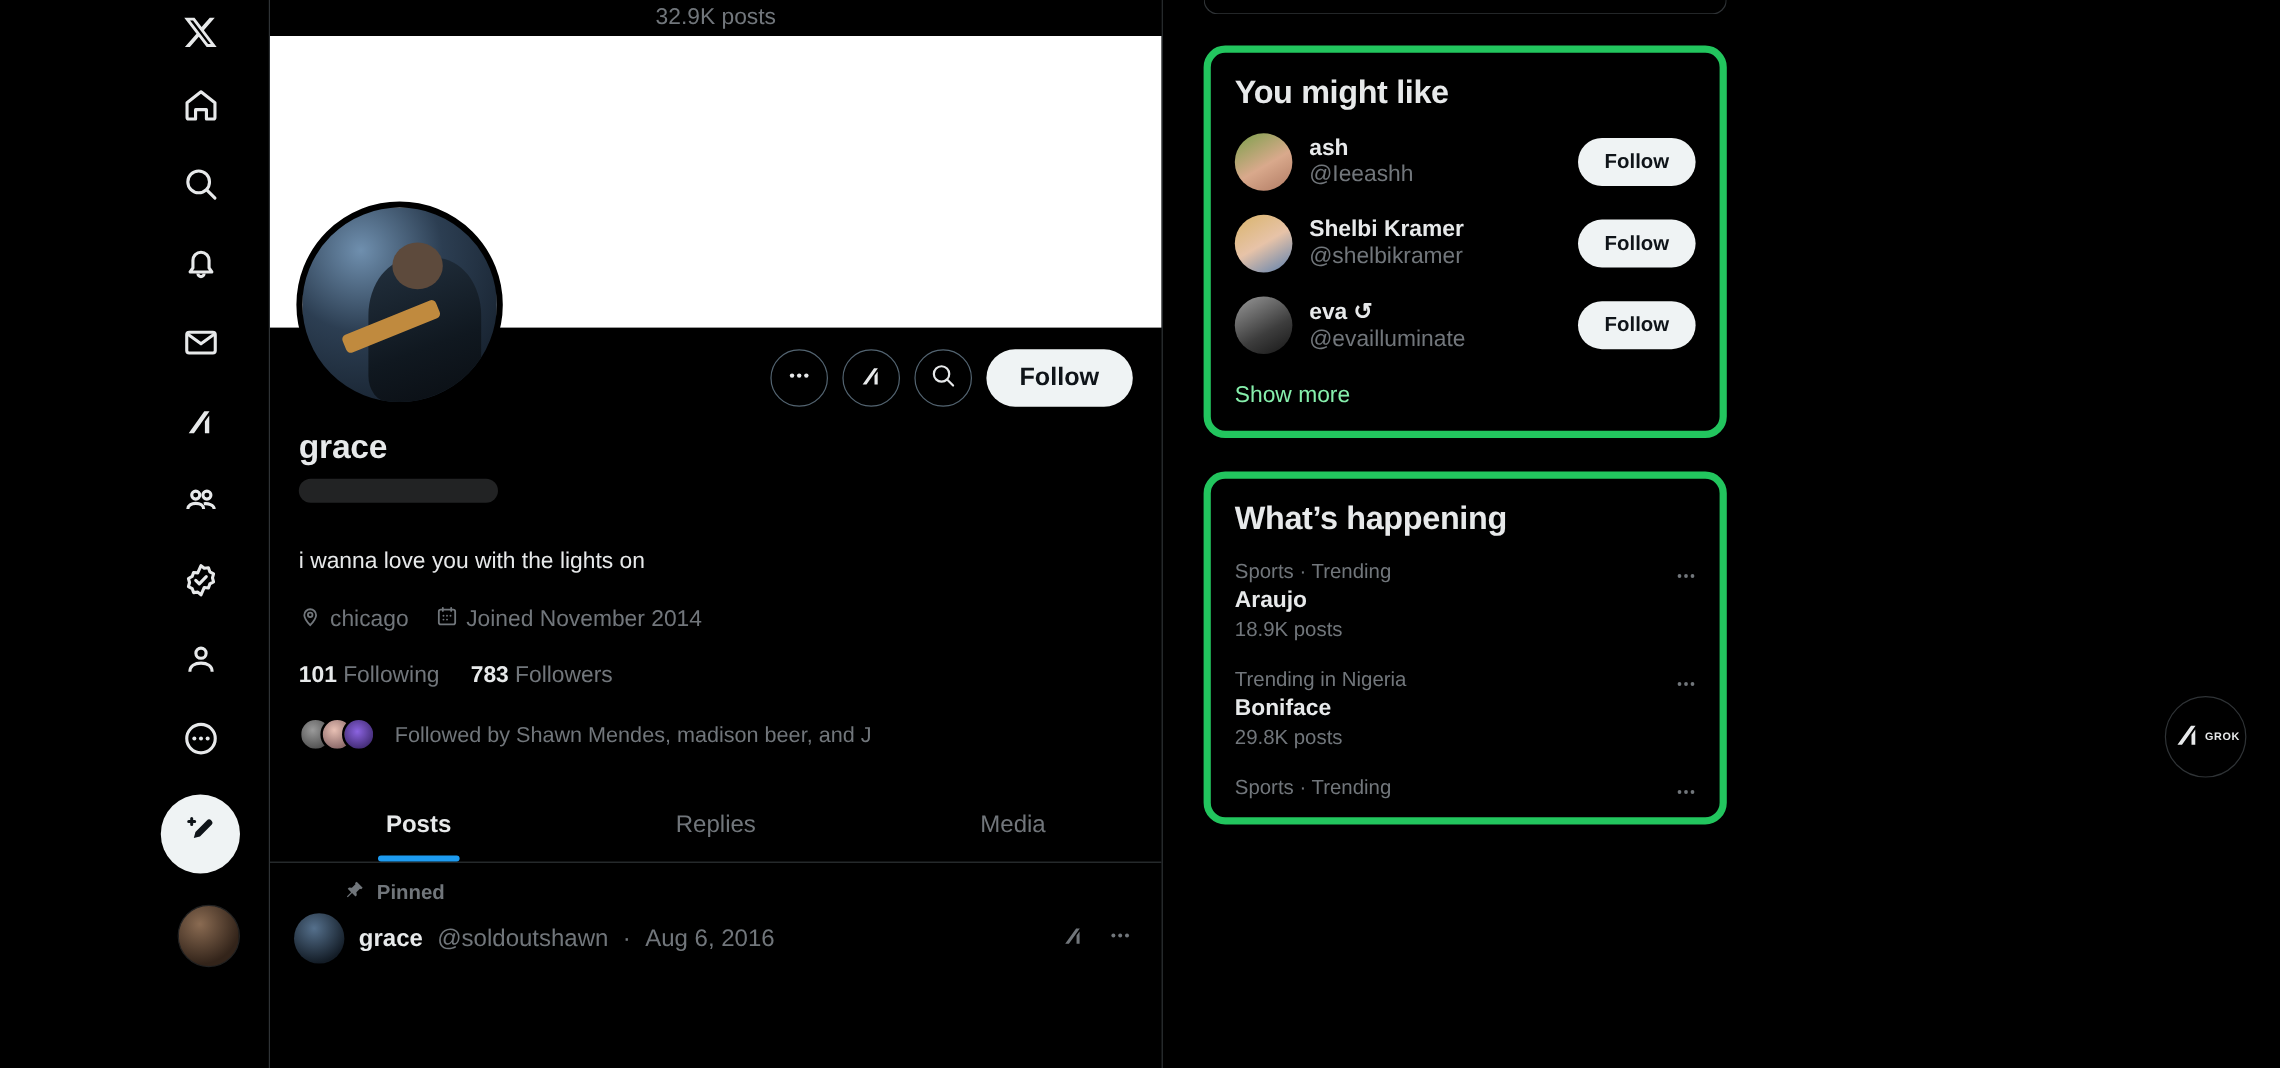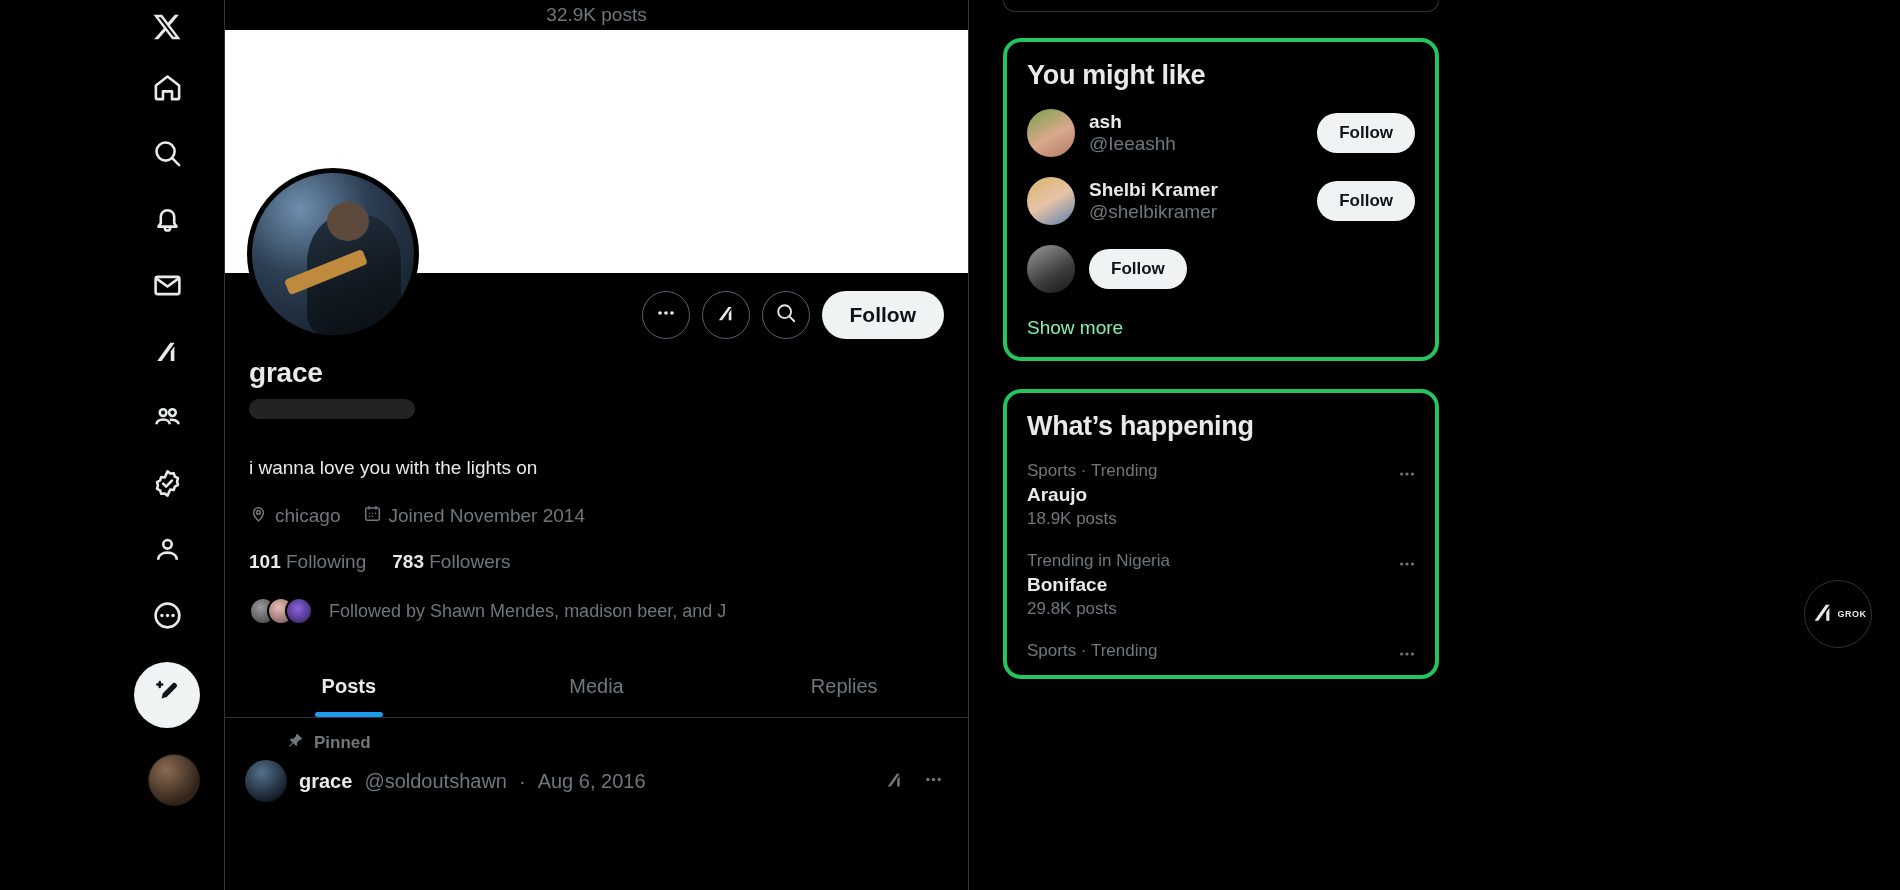--- a/index.html
+++ b/index.html
@@ -161,21 +161,21 @@
   }
   .post-name { font-size: 20px; font-weight: 700; color:#e7e9ea; }
   .post-meta { font-size: 20px; color:#71767b; }
   .post-right { margin-left:auto; display:flex; align-items:center; gap:18px; }
 
   
   .right {
     position: absolute; left: 1003px; top: 0; width: 436px; height: 890px;
   }
   .card {
-    background: #000; border: 4px solid #22c55e; border-radius: 18px;
+    background: #000; border: 6px solid #22c55e; border-radius: 18px;
     margin-bottom: 28px;
   }
   .card-top-clip { height: 12px; border:1px solid #2f3336; border-top:none;
     border-radius: 0 0 18px 18px; margin-bottom: 26px; }
   .card-title { font-size: 27px; font-weight: 800; padding: 18px 20px 8px; letter-spacing:-0.3px; }
 
   .sugg {
     display:flex; align-items:center; gap: 14px;
     padding: 10px 20px;
   }
@@ -419,24 +419,24 @@
         </div>
         <span class="fb-text">Followed by Shawn Mendes, madison beer, and J</span>
       </div>
     </div>
 
     <div class="tabs">
       <div class="tab active">
         <span>Posts</span>
       </div>
       <div class="tab">
+        <span>Replies</span>
+      </div>
+      <div class="tab">
         <span>Media</span>
-      </div>
-      <div class="tab">
-        <span>Replies</span>
       </div>
     </div>
 
     <div class="pinned-row">
       <span>
         <svg width="17" height="17" viewBox="0 0 24 24">
             <path fill="#71767b" d="M14.5 2.5 21.5 9.5l-1.8 1.8-1.4-.5-4.2 4.2.5 3.3-1.6 1.6-4-4-5 5-1.1-1.1 5-5-4-4 1.6-1.6 3.3.5 4.2-4.2-.5-1.4z"></path>
           </svg>
       </span>
       <span>Pinned</span>
@@ -485,20 +485,27 @@
         <div class="sugg-av av-shelbi"></div>
         <div class="sugg-text">
           <div class="sugg-name">Shelbi Kramer</div>
           <div class="sugg-handle">@shelbikramer</div>
         </div>
         <button class="sugg-follow">Follow</button>
       </div>
 
       <div class="sugg">
         <div class="sugg-av av-eva"></div>
+        <div class="sugg-text">
+          <div class="sugg-name">
+            <span>eva</span>
+            <span>↺</span>
+          </div>
+          <div class="sugg-handle">@evailluminate</div>
+        </div>
         <button class="sugg-follow">Follow</button>
       </div>
 
       <div class="show-more">Show more</div>
     </section>
 
     <section class="card">
       <h2 class="card-title">What’s happening</h2>
 
       <div class="trend">

